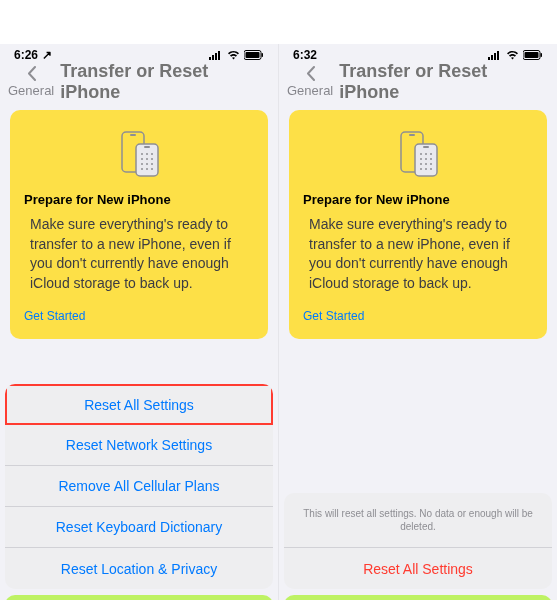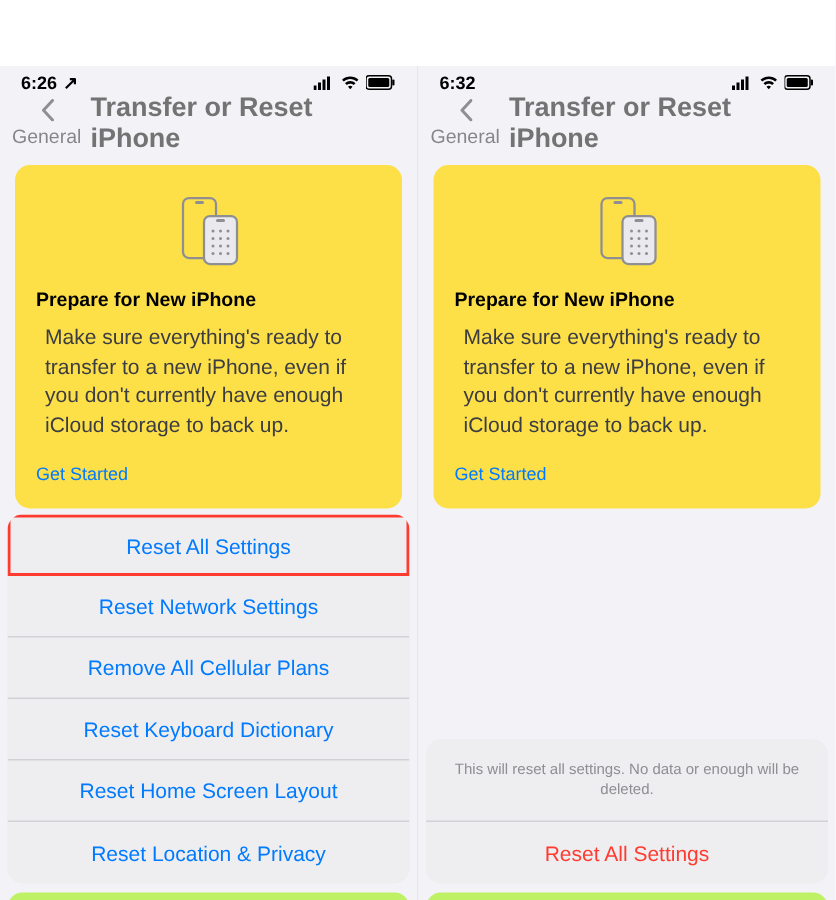--- a/index.html
+++ b/index.html
@@ -203,21 +203,20 @@
     <div class="card-body">Make sure everything's ready to transfer to a new iPhone, even if you don't currently have enough iCloud storage to back up.</div>
     <div class="card-link">Get Started</div>
   </div>
 
   <div class="sheet">
     <div class="sheet-group">
       <div class="sheet-row highlighted">Reset All Settings</div>
       <div class="sheet-row">Reset Network Settings</div>
       <div class="sheet-row">Remove All Cellular Plans</div>
       <div class="sheet-row">Reset Keyboard Dictionary</div>
-      <div class="sheet-row">Reset Home Screen Layout</div>
       <div class="sheet-row">Reset Location &amp; Privacy</div>
     </div>
     <div class="cancel-btn">Cancel</div>
   </div>
   <div class="home-indicator"></div>
 </div>
 
 <div class="screen right">
   <div class="status-bar">
     <div class="status-left">

